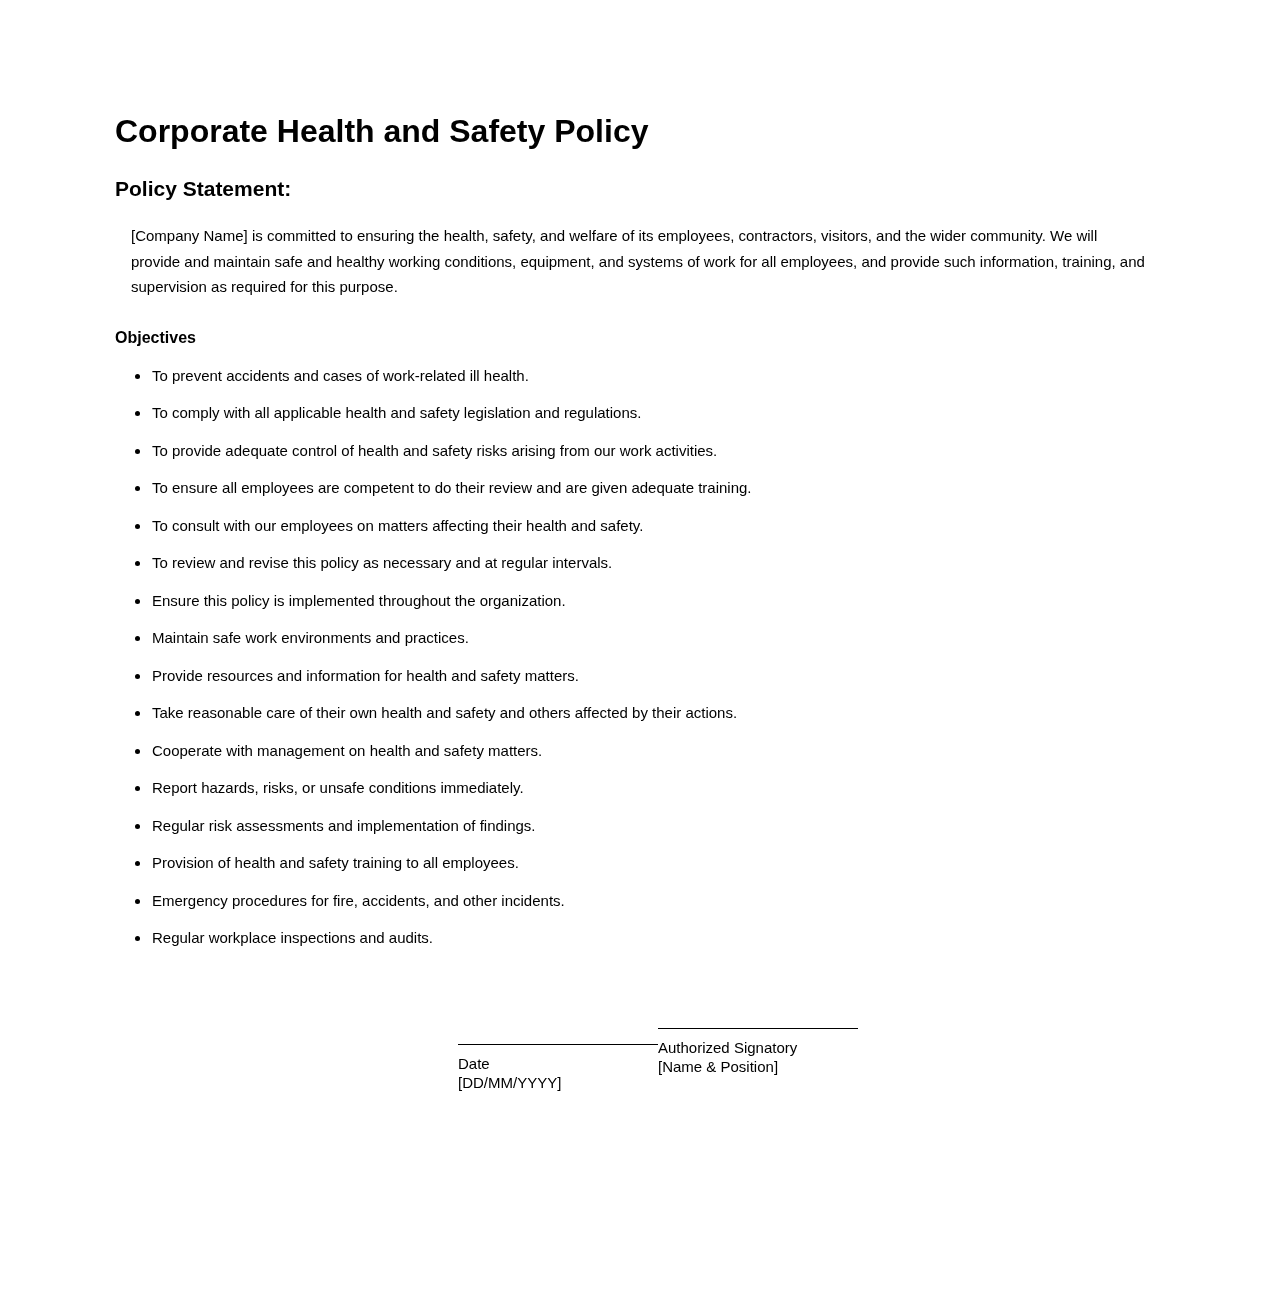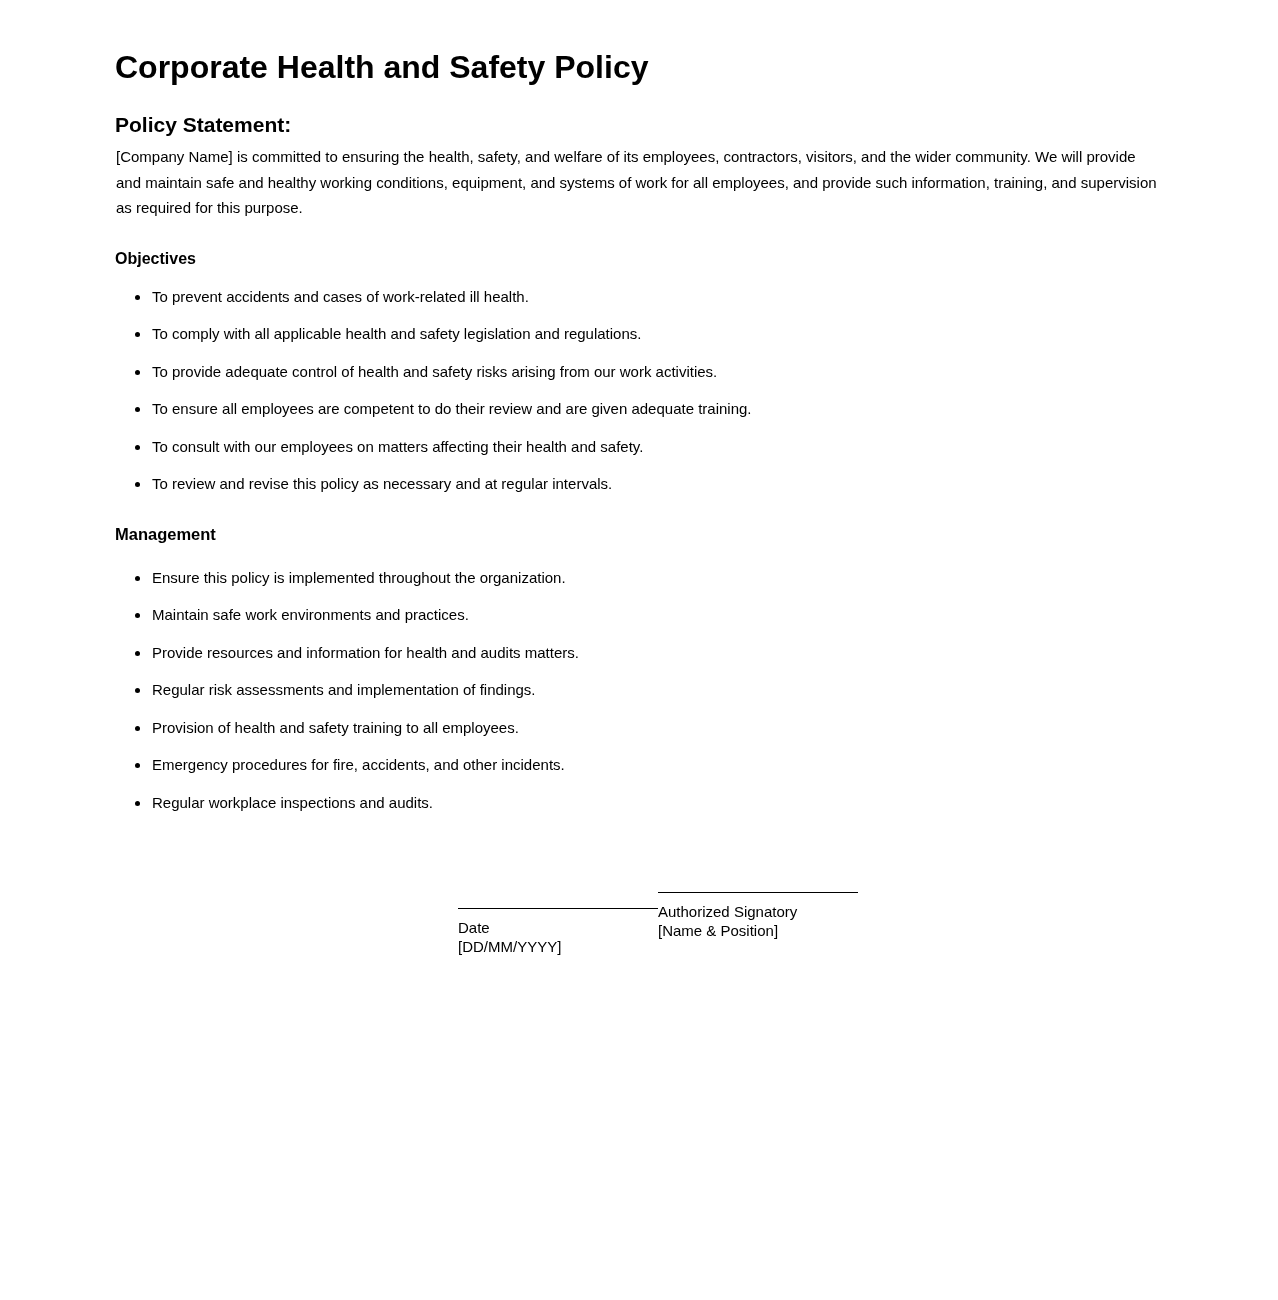--- a/index.html
+++ b/index.html
@@ -6,38 +6,38 @@
   html, body { margin: 0; padding: 0; }
   body {
     width: 1278px;
     height: 1300px;
     background: #ffffff;
     color: #000000;
     font-family: "Liberation Sans", "DejaVu Sans", sans-serif;
     overflow: hidden;
   }
   .page {
-    padding: 48px 115px 0 115px;
+    padding: 112px 115px 0 115px;
   }
   h1.doc-title {
     font-size: 32px;
     line-height: 1.2;
     font-weight: bold;
     margin: 0 0 21px 0;
   }
   .policy-label {
     font-size: 21px;
     line-height: 1.7;
     font-weight: bold;
     margin: 0;
   }
   .policy-body {
     font-size: 15px;
     line-height: 1.7;
-    margin: 1px;
+    margin: 16px;
   }
   h2.section-heading {
     font-size: 16px;
     line-height: 1.2;
     font-weight: bold;
     margin: 28px 0 6px 0;
   }
   h2.section-heading.has-list {
     margin-bottom: 16px;
   }
@@ -94,27 +94,31 @@
   <ul class="bullet-list">
     <li>To prevent accidents and cases of work-related ill health.</li>
     <li>To comply with all applicable health and safety legislation and regulations.</li>
     <li>To provide adequate control of health and safety risks arising from our work activities.</li>
     <li>To ensure all employees are competent to do their review and are given adequate training.</li>
     <li>To consult with our employees on matters affecting their health and safety.</li>
     <li>To review and revise this policy as necessary and at regular intervals.</li>
   </ul>
 
 
-  <h3 class="sub-heading">Management</h3>
   <ul class="bullet-list">
     <li>Ensure this policy is implemented throughout the organization.</li>
     <li>Maintain safe work environments and practices.</li>
-    <li>Provide resources and information for health and audits matters.</li>
+    <li>Provide resources and information for health and safety matters.</li>
   </ul>
 
+  <ul class="bullet-list">
+    <li>Take reasonable care of their own health and safety and others affected by their actions.</li>
+    <li>Cooperate with management on health and safety matters.</li>
+    <li>Report hazards, risks, or unsafe conditions immediately.</li>
+  </ul>
 
   <ul class="bullet-list">
     <li>Regular risk assessments and implementation of findings.</li>
     <li>Provision of health and safety training to all employees.</li>
     <li>Emergency procedures for fire, accidents, and other incidents.</li>
     <li>Regular workplace inspections and audits.</li>
   </ul>
 
   <div class="signature-row">
 

